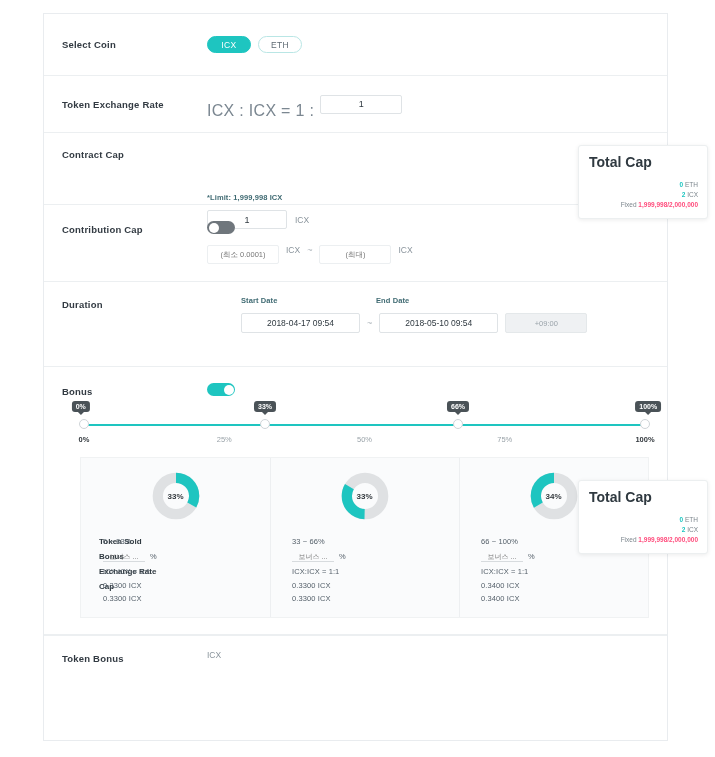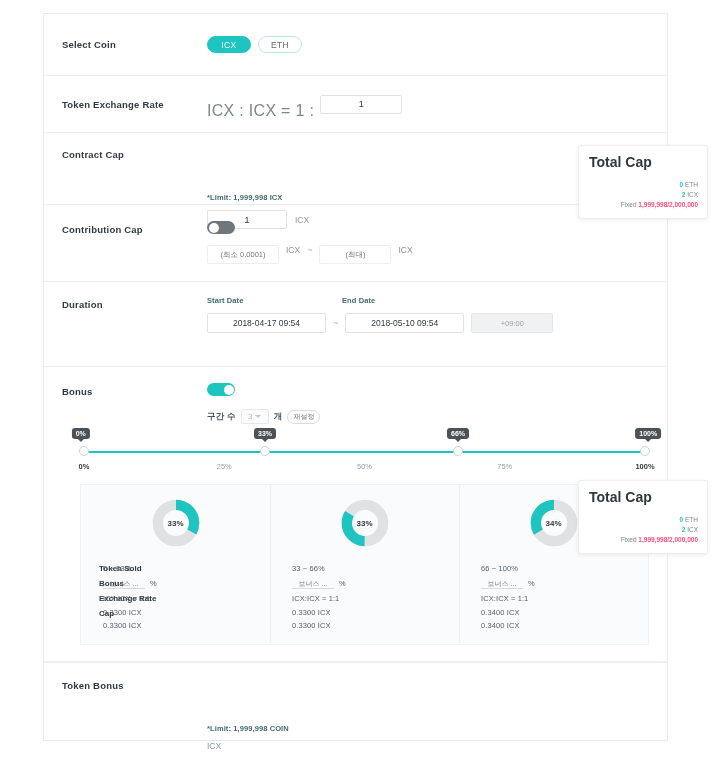--- a/index.html
+++ b/index.html
@@ -101,21 +101,21 @@
   .inp-dis {
     width: 72px; height: 19px;
     border: 1px solid #eceff1; background: #ffffff;
     border-radius: 2px;
     font-size: 7.5px; color: #cfd5d9; text-align: center;
     font-family: "Liberation Sans", sans-serif; outline: none;
   }
   .tilde { font-size: 9px; color: #aeb6bc; }
 
   
-  .r-dur { height: 85px; padding-top: 14px; }
+  .r-dur { height: 85px; padding-top: 14px; gap: 34px; }
   .dur-heads { display: flex; }
   .dur-head {
     font-size: 7.5px; font-weight: bold; color: #3f6a72;
     letter-spacing: .1px;
   }
   .dur-head.a { width: 135px; }
   .dur-line { display: flex; align-items: center; gap: 7px; margin-top: 8px; }
   .inp-date { width: 119px; height: 20px; font-size: 8.5px; }
   .tz-btn {
     width: 82px; height: 20px;
@@ -322,29 +322,20 @@
     </div>
 
     <div class="row r-bonus">
       <div class="bonus-head">
         <div class="row-label">Bonus</div>
         <div class="toggle on">
           <div class="knob"></div>
         </div>
       </div>
 
-      <div class="bonus-ctrl">
-        <span class="ctrl-label">구간 수</span>
-        <div class="sel">
-          <span>3</span>
-          <span class="caret"></span>
-        </div>
-        <span class="ctrl-label">개</span>
-        <div class="reset-btn">재설정</div>
-      </div>
 
       <div class="slider-wrap">
         <div class="track">
           <div class="track-fill"></div>
         </div>
         <div class="bubble" style="left:1.5%">0%</div>
         <div class="bubble" style="left:33%">33%</div>
         <div class="bubble" style="left:66%">66%</div>
         <div class="bubble" style="left:98.5%">100%</div>
         <div class="handle" style="left:12px"></div>
@@ -456,21 +447,20 @@
               </span>
             </div>
           </div>
         </div>
       </div>
     </div>
 
     <div class="row r-supply">
       <div class="row-label">Token Bonus</div>
       <div class="row-body">
-        <div class="limit">*Limit: 1,999,998 COIN</div>
         <div class="supply-line">
           <span class="unit">ICX</span>
         </div>
       </div>
     </div>
 
   </div>
 
   <div class="totalcap tc1">
     <div class="tc-title">Total Cap</div>

